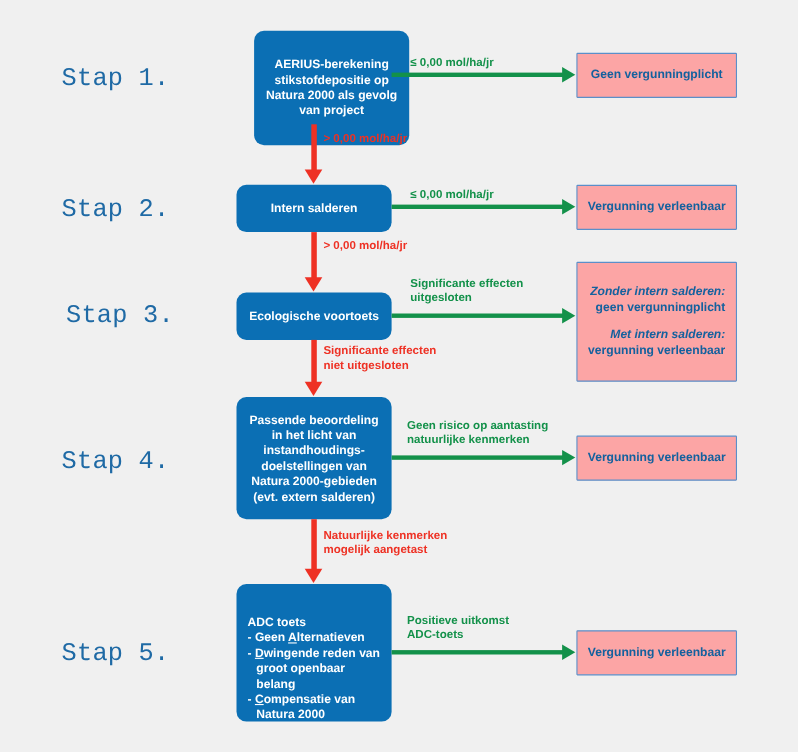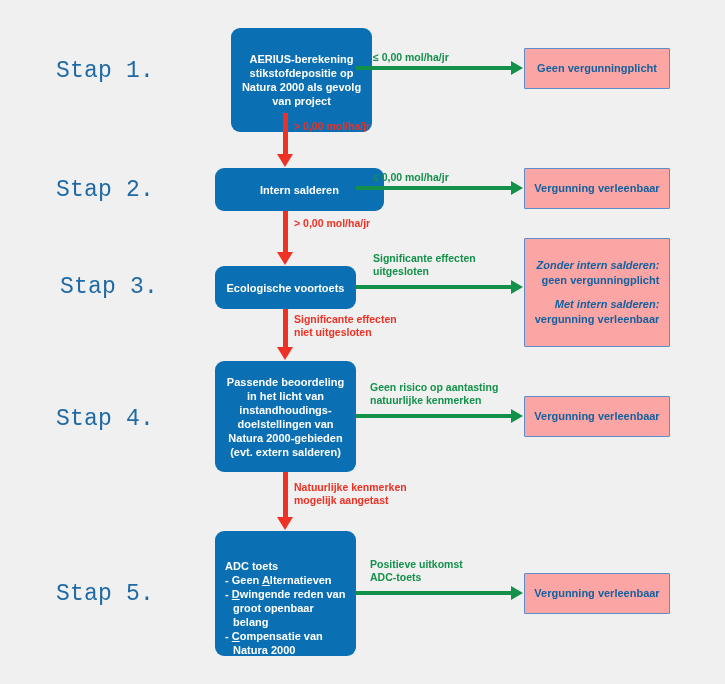--- a/index.html
+++ b/index.html
@@ -137,21 +137,21 @@
 
   <div class="proc-box" style="left:215px; top:28px; width:141px; height:104px;margin-left:16px;">
     <div class="lines">
       <span>AERIUS-berekening</span>
       <span>stikstofdepositie op</span>
       <span>Natura 2000 als gevolg</span>
       <span>van project</span>
     </div>
   </div>
 
-  <div class="proc-box" style="left:215px; top:168px; width:169px; height:43px;">
+  <div class="proc-box" style="left:215px; top:168px; width:141px; height:43px;">
     <div class="lines">
       <span>Intern salderen</span>
     </div>
   </div>
 
   <div class="proc-box" style="left:215px; top:266px; width:141px; height:43px;">
     <div class="lines">
       <span>Ecologische voortoets</span>
     </div>
   </div>

